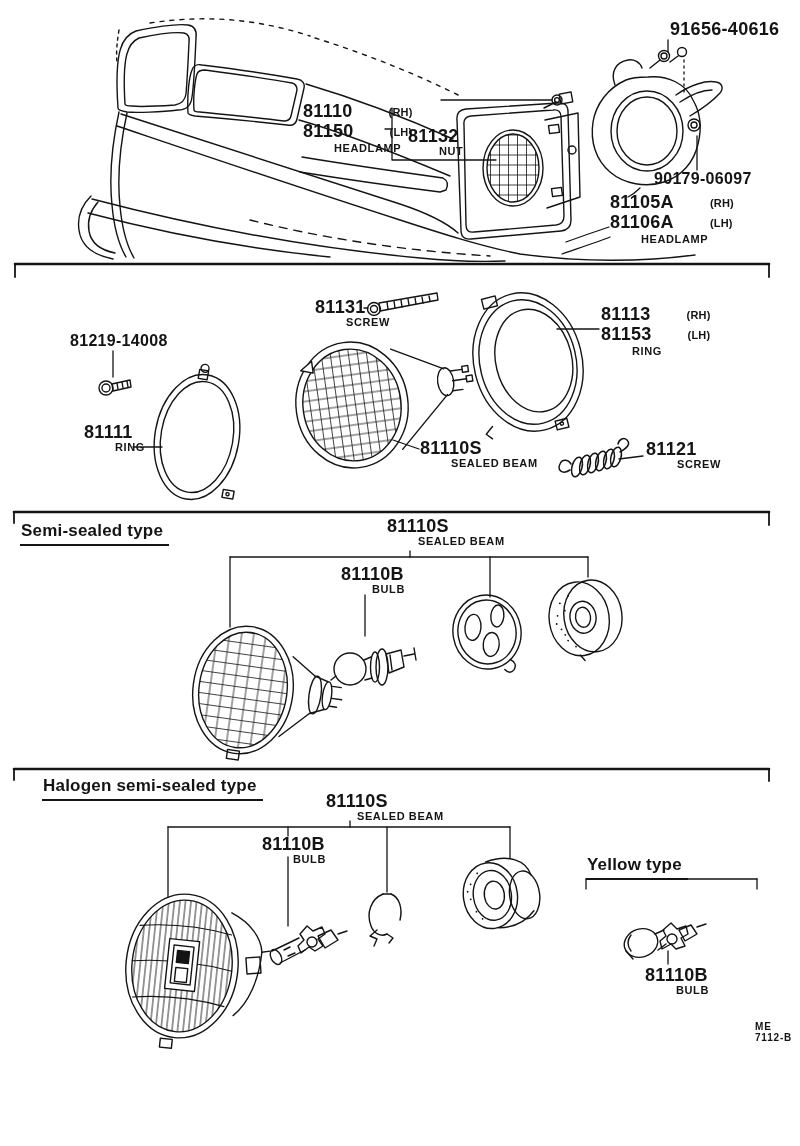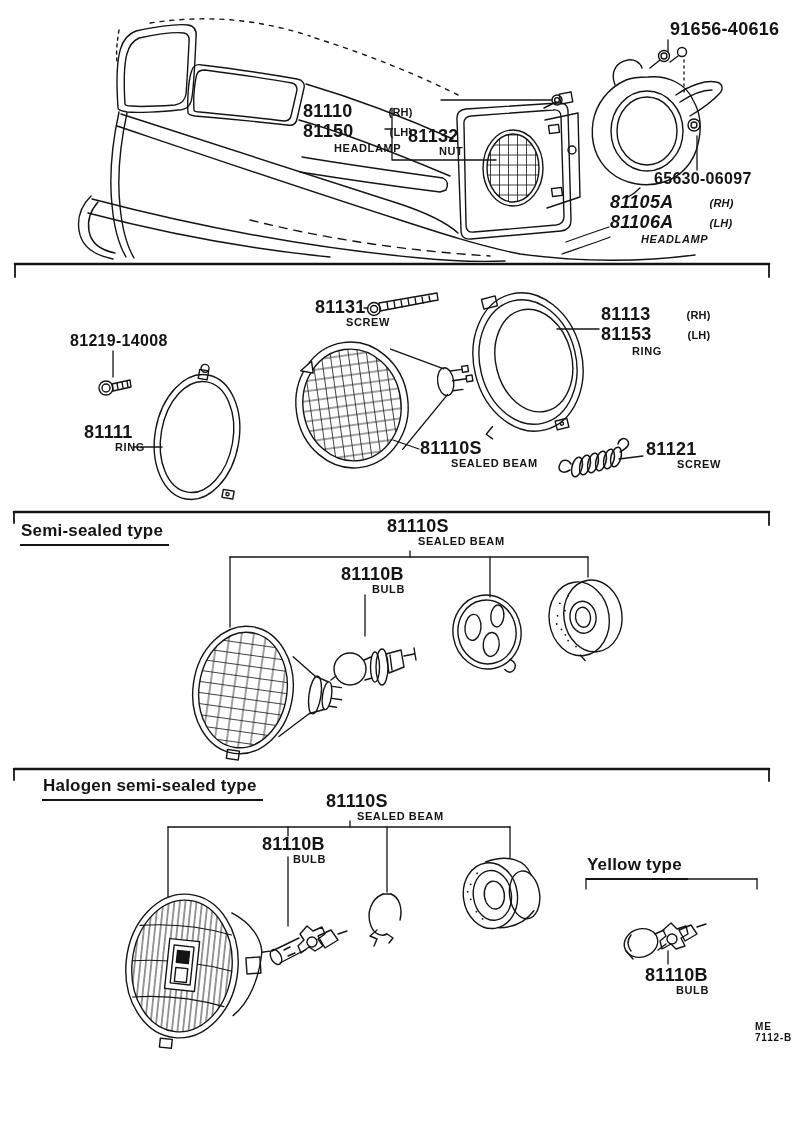--- a/index.html
+++ b/index.html
@@ -328,24 +328,24 @@
   <span class="nm">NUT</span>
 </div>
 
 <div class="label" style="left:303px;top:102px;">
   <span class="row"><span class="no">81110</span><span class="sfx">(RH)</span></span>
   <span class="row"><span class="no">81150</span><span class="sfx">(LH)</span></span>
   <span class="nm">HEADLAMP</span>
 </div>
 
 <div class="label" style="left:654px;top:171px;">
-  <span class="no" style="font-size:16px;">65630-06097</span>
-</div>
-
-<div class="label" style="left:610px;top:193px;font-style:italic;">
+  <span class="no" style="font-size:16px;">90179-06097</span>
+</div>
+
+<div class="label" style="left:610px;top:193px;">
   <span class="row"><span class="no">81105A</span><span class="sfx">(RH)</span></span>
   <span class="row"><span class="no">81106A</span><span class="sfx">(LH)</span></span>
   <span class="nm">HEADLAMP</span>
 </div>
 
 <div class="label" style="left:315px;top:298px;">
   <span class="no">81131</span>
   <span class="nm">SCREW</span>
 </div>
 

